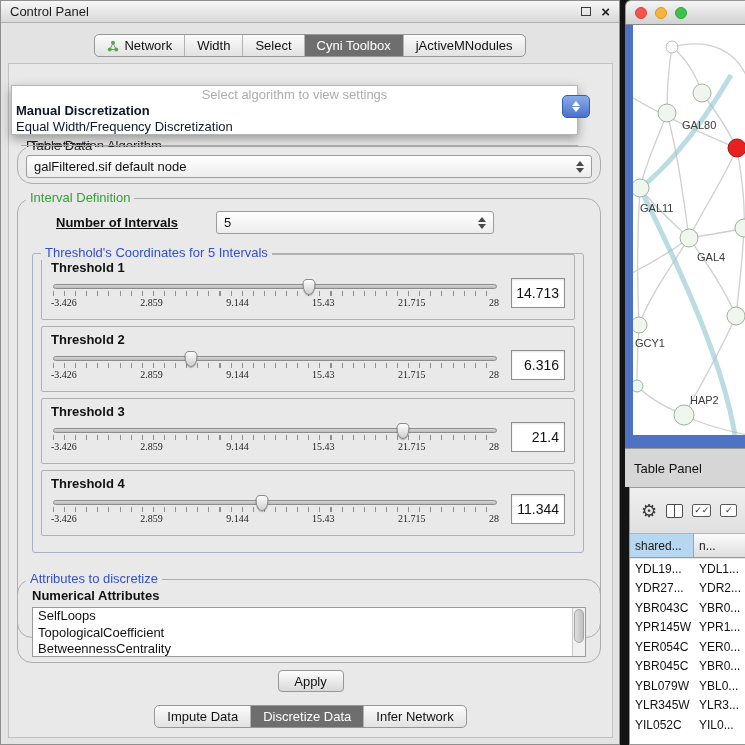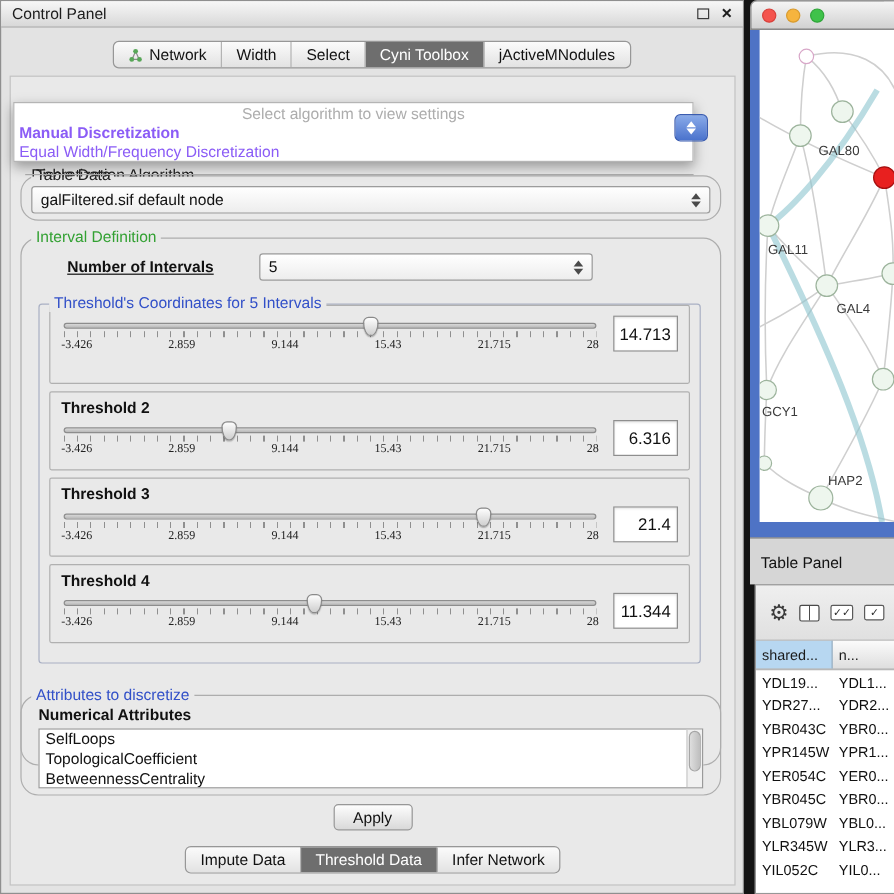--- a/index.html
+++ b/index.html
@@ -61,21 +61,21 @@
   .list-thumb{position:absolute;left:1px;right:1px;top:1px;height:34px;background:linear-gradient(90deg,#dedede,#bfbfbf);border:1px solid #a6a6a6;border-radius:5px;}
 
   .apply-btn{position:absolute;left:50%;transform:translateX(-50%);top:606px;width:66px;height:22px;background:linear-gradient(#fdfdfd,#d9d9d9);border:1px solid #979797;border-radius:4px;font-size:13px;color:#111;display:flex;align-items:center;justify-content:center;}
   .bottom-seg-row{position:absolute;left:0;right:0;top:641px;display:flex;justify-content:center;}
 
   
   .hidden-legend{position:absolute;left:17px;top:74px;height:9px;overflow:hidden;font-size:13px;color:#222;z-index:1;}
   .hidden-line{position:absolute;left:12px;right:34px;top:81px;border-top:1px solid #aeaeae;z-index:1;}
   .algo-popup{position:absolute;left:10px;top:84px;width:567px;height:50px;background:#fff;border:1px solid #b5b5b5;box-shadow:0 4px 10px rgba(0,0,0,.35);z-index:50;padding-top:2px;}
   .popup-header{text-align:center;color:#adadad;font-size:13px;height:15px;line-height:14px;}
-  .popup-opt{font-size:13px;height:16px;line-height:15px;padding-left:4px;color:#8b5cf6;}
+  .popup-opt{font-size:13px;height:16px;line-height:15px;padding-left:4px;color:#0f172a;}
   .popup-opt.bold{font-weight:bold;}
   .blue-btn{position:absolute;left:561px;top:94px;width:28px;height:23px;border-radius:5px;background:linear-gradient(#8aabe9,#4a72cc);border:1px solid #3a5cb0;z-index:60;display:flex;flex-direction:column;align-items:center;justify-content:center;gap:1px;}
   .blue-btn i{display:block;width:0;height:0;border-left:4px solid transparent;border-right:4px solid transparent;}
   .blue-btn .up{border-bottom:5px solid #fff;}
   .blue-btn .dn{border-top:5px solid #fff;}
 
   
   .rightwin{position:absolute;left:625px;top:0;width:125px;height:745px;}
   .mac-bar{height:25px;background:linear-gradient(#f5f5f5,#d1d1d1);border:1px solid #979797;border-bottom-color:#8a8a8a;border-radius:6px 0 0 0;display:flex;align-items:center;padding-left:9px;gap:8px;}
   .light{width:12px;height:12px;border-radius:50%;}
@@ -169,20 +169,21 @@
           <span class="stepper">
               <i class="up"></i>
               <i class="dn"></i>
             </span>
         </div>
 
         <div class="fs-thr">
           <span class="legend blue" style="background:#e9e9e9;position:absolute;top:-9px;left:8px;padding:0 4px;font-size:13px;">Threshold's Coordinates for 5 Intervals</span>
 
           <div class="thr-block">
+            <div class="thr-label">Threshold 1</div>
             <div class="thr-row">
               <div class="slider-col">
                 <div class="track">
                   <div class="thumb" style="left: 57.7%;"></div>
                 </div>
                 <div class="ticks"></div>
                 <div class="scale">
                   <span>-3.426</span>
                   <span>2.859</span>
                   <span>9.144</span>
@@ -274,21 +275,21 @@
       </div>
 
       <div class="apply-btn">Apply</div>
 
       <div class="bottom-seg-row">
         <div class="seg">
           <div>
               <span>Impute Data</span>
             </div>
           <div class="sel">
-              <span>Threshold Data</span>
+              <span>Discretize Data</span>
             </div>
           <div>
               <span>Infer Network</span>
             </div>
         </div>
       </div>
     </div>
 
     <div class="algo-popup">
       <div class="popup-header">Select algorithm to view settings</div>

